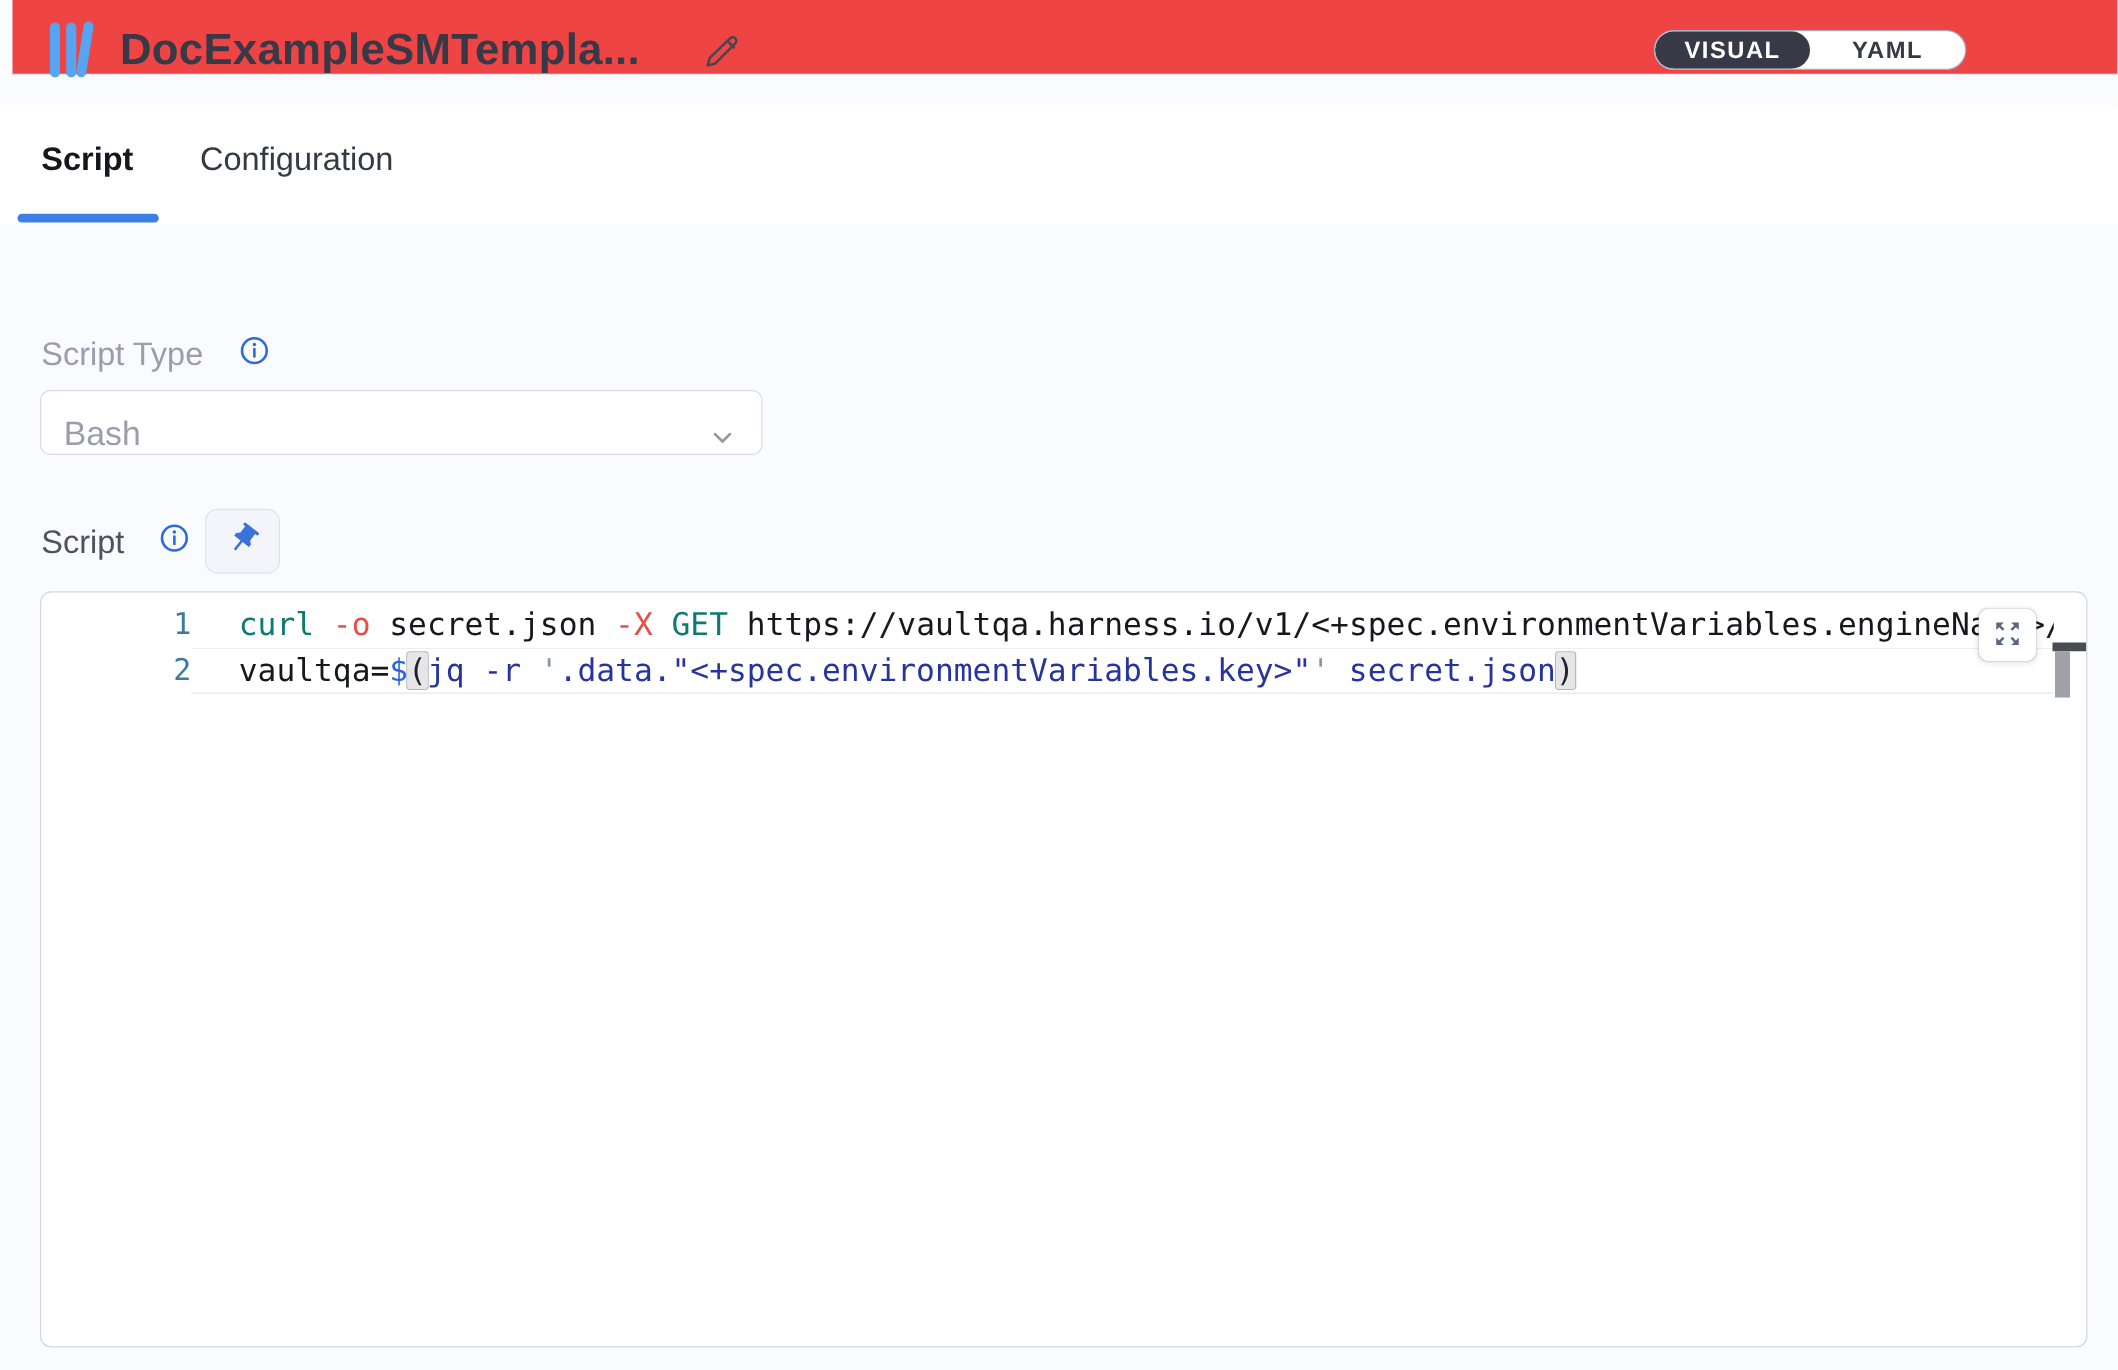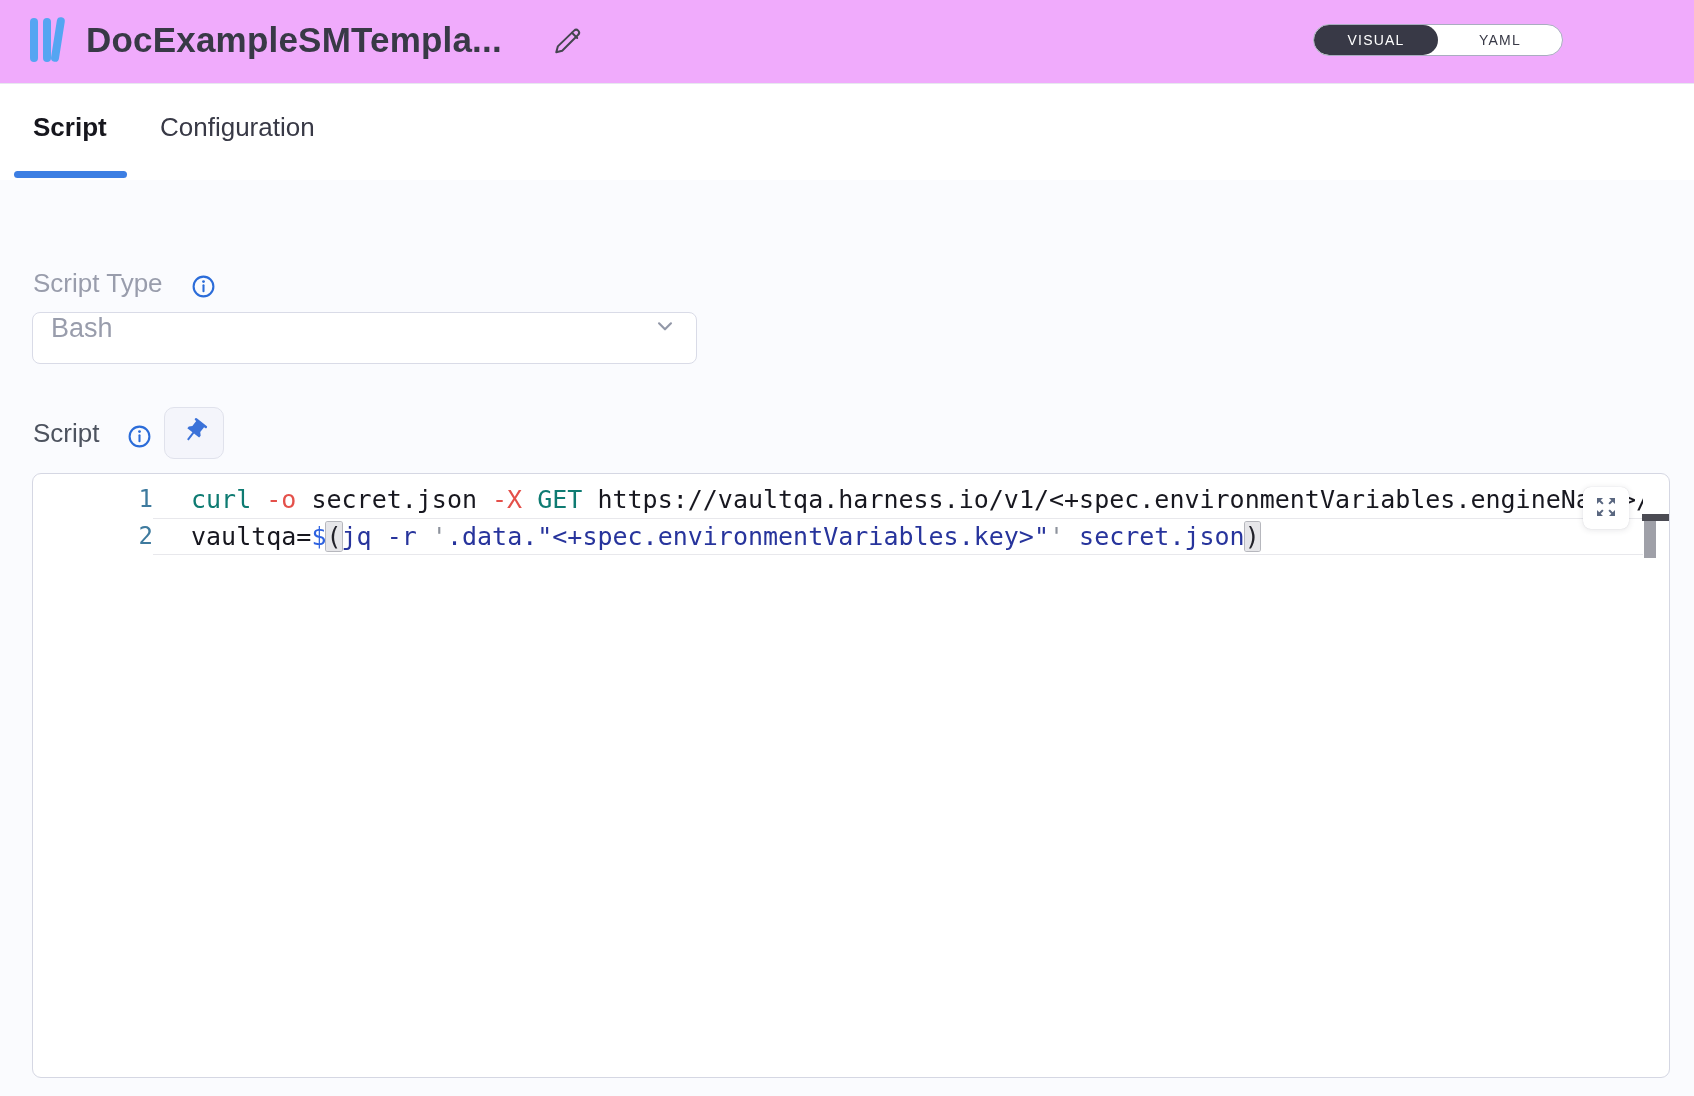--- a/index.html
+++ b/index.html
@@ -8,70 +8,70 @@
     font-family:"Liberation Sans", sans-serif;
     background:var(--page-bg,#fafbfe);
     color:#383946;
     position:relative;
     overflow:hidden;
   }
   .page { position:absolute; inset:0; }
 
   
   .header {
-    position:absolute; top:0; left:0; right:0; height:84px;
-    background:#f0abfc; border-bottom:1px solid #e7e8ef;
+    position:absolute; top:0; left:10px; right:0; height:60px;
+    background:#ef4444; border-bottom:1px solid #e7e8ef;
   }
   .brand { position:absolute; left:30px; top:16px; width:46px; height:48px; }
   .page-title {
     position:absolute; left:86px; top:20px;
     font-size:35px; font-weight:700; color:var(--toggle-dark,#383946);
     letter-spacing:.2px; white-space:nowrap;
   }
   .edit-btn {
     position:absolute; left:549px; top:22px; width:40px; height:40px;
     background:none; border:none; cursor:pointer; padding:2px;
   }
   .toggle {
     position:absolute; left:1313px; top:24px; width:250px; height:32px;
     border:1.5px solid #a9adc0; border-radius:16px; background:#fff;
     display:flex; overflow:hidden;
   }
   .toggle .seg {
     flex:1; border:none; background:transparent; cursor:pointer;
     font-family:"Liberation Sans",sans-serif;
-    font-size:14px; font-weight:400; letter-spacing:1.2px;
+    font-size:19px; font-weight:700; letter-spacing:1.2px;
     color:var(--toggle-dark,#383946); line-height:29px;
   }
   .toggle .seg.active {
     background:var(--toggle-dark,#383946); color:#fff; border-radius:16px;
     flex:0 0 124px;
   }
 
   
   .tabbar { position:absolute; top:84px; left:0; right:0; height:96px; background:#fff; }
   .tab { position:absolute; top:28px; font-size:26px; cursor:pointer; color:var(--toggle-dark,#383946); }
   .tab-script { left:33px; font-weight:700; color:#16161d; }
   .tab-config { left:160px; font-weight:400; }
   .tab-underline {
     position:absolute; left:14px; top:87px; width:113px; height:7px;
     border-radius:4px; background:var(--accent-blue,#3d7fe3);
   }
 
   
   .main { position:absolute; top:180px; left:0; right:0; bottom:0; }
-  .field-label { position:absolute; display:flex; align-items:flex-end; gap:28px; }
+  .field-label { position:absolute; display:flex; align-items:flex-start; gap:28px; }
   .lbl-script-type { left:33px; top:88px; font-size:26px; color:var(--label-gray,#999dac); }
   .lbl-script { left:33px; top:238px; font-size:26px; color:#4d535f; }
   .info-icon { width:25px; height:25px; display:inline-block; }
 
   .dropdown {
-    position:absolute; left:32px; top:132px; width:665px; height:52px;
+    position:absolute; left:32px; top:132px; width:578px; height:52px;
     background:#fff; border:1px solid #d9dbe7; border-radius:8px;
-    display:flex; align-items:flex-start; padding:0 18px; cursor:pointer;
+    display:flex; align-items:flex-end; padding:0 18px; cursor:pointer;
   }
   .dropdown .value { font-size:27px; color:var(--label-gray,#9d9aa8); flex:1; }
   .chevron { width:26px; height:26px; }
 
   .pin-btn {
     position:absolute; left:164px; top:227px; width:60px; height:52px;
     background:#f4f5fb; border:1px solid #e0e2ec; border-radius:10px;
     cursor:pointer; display:flex; align-items:center; justify-content:center;
   }
 

